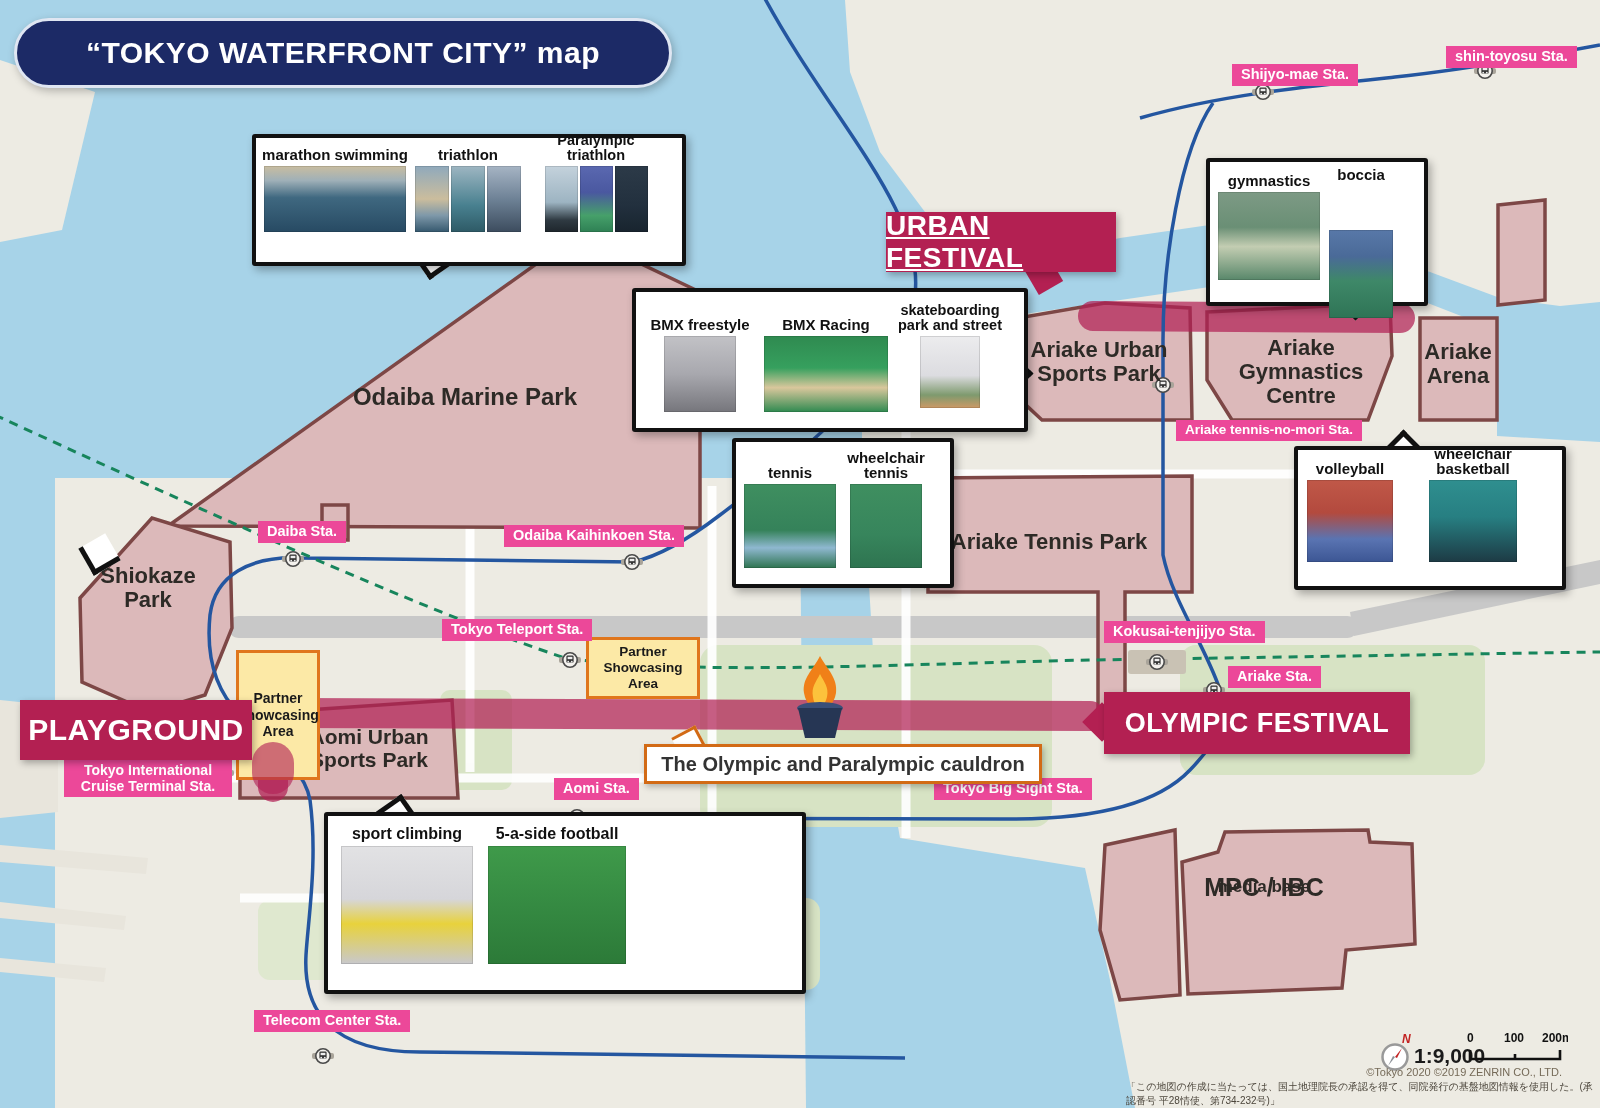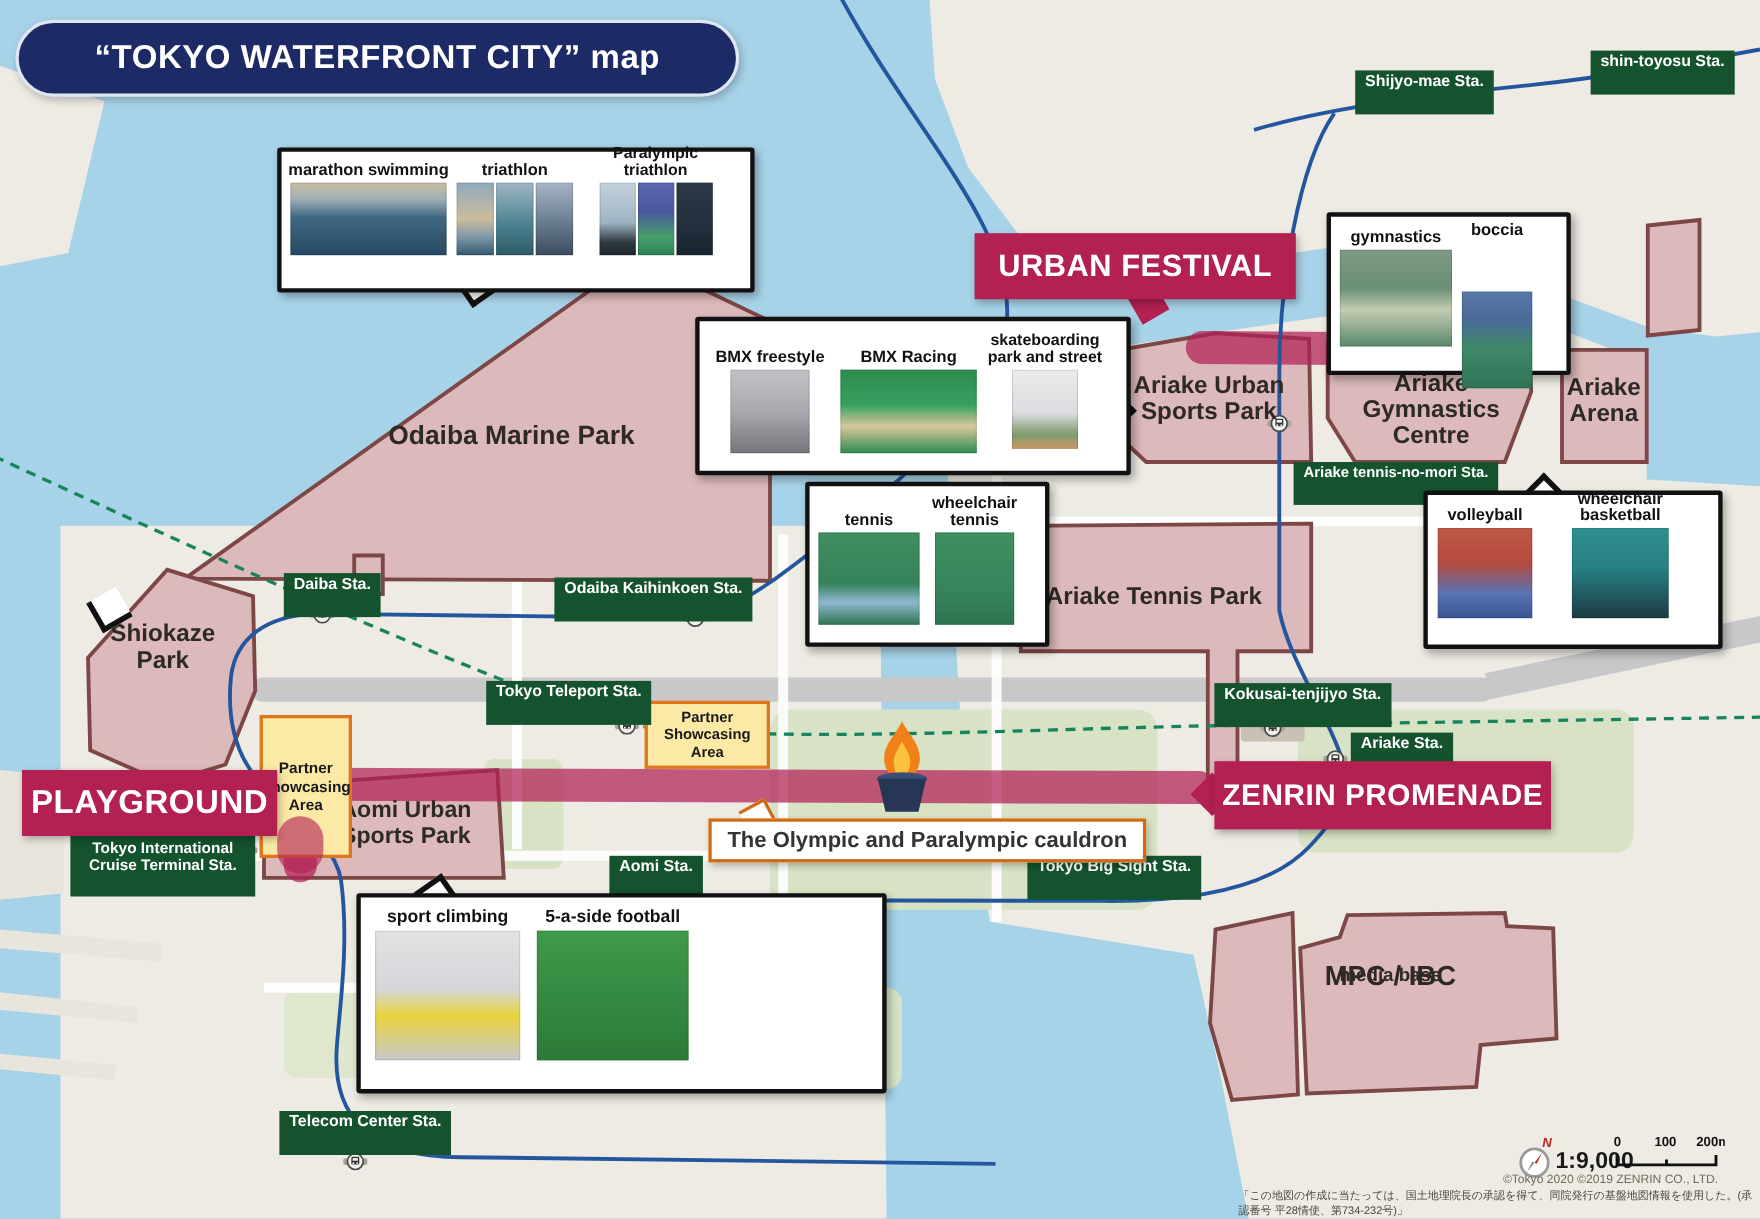--- a/index.html
+++ b/index.html
@@ -46,22 +46,22 @@
   .ph-3x3{background:linear-gradient(180deg,#b8bec6 0%,#a6aeb8 45%,#d8b83c 70%,#8a929c 100%);}
   .ph-climb{background:linear-gradient(180deg,#e2e2e4 0%,#d6d6da 45%,#e8d23c 66%,#c8c8cc 100%);}
   .ph-5fb{background:linear-gradient(180deg,#3f9a4a 0%,#358a42 50%,#2c7a38 100%);}
 
   
   .banner{background:#b32052;color:#fff;font-weight:bold;display:flex;align-items:center;
     justify-content:center;z-index:4;box-shadow:2px 3px 7px rgba(0,0,0,.3);letter-spacing:.5px;}
   .btail{position:absolute;background:#b32052;width:28px;height:28px;z-index:3;}
 
   
-  .sta{position:absolute;background:#14532d;color:#fff;font-weight:bold;font-size:14.5px;
-    padding:2px 9px 21px;white-space:nowrap;z-index:3;line-height:1.15;}
+  .sta{position:absolute;background:#ec4899;color:#fff;font-weight:bold;font-size:14.5px;
+    padding:2px 9px 3px;white-space:nowrap;z-index:3;line-height:1.15;}
 
   
   .vlabel{position:absolute;color:#2d2a26;font-weight:bold;text-align:center;line-height:1.08;z-index:2;}
 
   
   .partner{position:absolute;background:#fce9a6;border:3px solid #e0761c;z-index:3;color:#1a1a1a;
     font-weight:bold;display:flex;align-items:center;justify-content:center;text-align:center;line-height:1.2;}
 
   
   .cauldron-box{position:absolute;background:#fff;border:3px solid #d26a15;z-index:4;color:#333;
@@ -190,21 +190,21 @@
       <div class="co-label" style="font-size:14.5px;height:20px;">Paralympic triathlon</div>
       <div class="co-photos">
         <div class="ph ph-ptri1" style="width:33px;height:66px;"></div>
         <div class="ph ph-ptri2" style="width:33px;height:66px;"></div>
         <div class="ph ph-ptri3" style="width:33px;height:66px;"></div>
       </div>
     </div>
   </div>
   <div class="tail down" style="left:418px;top:243px;transform:rotate(55deg);"></div>
 
-  <div class="abs callout" style="left:1206px;top:158px;width:202px;height:130px;margin-top:35px;">
+  <div class="abs callout" style="left:1206px;top:158px;width:202px;height:130px;">
     <div class="co-col" style="width:106px;">
       <div class="co-label" style="font-size:15px;height:22px;">gymnastics</div>
       <div class="co-photos">
           <div class="ph ph-gym" style="width:102px;height:88px;"></div>
         </div>
     </div>
     <div class="co-col" style="width:70px;gap:44px;">
       <div class="co-label" style="font-size:15px;height:22px;">boccia</div>
       <div class="co-photos">
           <div class="ph ph-boccia" style="width:64px;height:88px;"></div>
@@ -278,32 +278,32 @@
     </div>
     <div class="co-col" style="width:146px;">
       <div class="co-label" style="font-size:16px;height:22px;">5-a-side football</div>
       <div class="co-photos">
           <div class="ph ph-5fb" style="width:138px;height:118px;"></div>
         </div>
     </div>
   </div>
   <div class="tail up" style="left:382px;top:800px;transform:rotate(55deg);"></div>
 
-  <div class="abs banner" style="left:886px;top:212px;width:292px;height:60px;font-size:28px;">
+  <div class="abs banner" style="left:886px;top:212px;width:230px;height:60px;font-size:28px;text-decoration:underline;">
     <span>URBAN FESTIVAL</span>
   </div>
   <div class="btail" style="left:1030px;top:262px;transform:rotate(60deg);"></div>
 
   <div class="abs banner" style="left:20px;top:700px;width:232px;height:60px;font-size:30px;">
     <span>PLAYGROUND</span>
   </div>
   <div class="btail" style="left:238px;top:716px;transform:rotate(45deg);"></div>
 
   <div class="abs banner" style="left:1104px;top:692px;width:306px;height:62px;font-size:27px;">
-    <span>ZENRIN PROMENADE</span>
+    <span>OLYMPIC FESTIVAL</span>
   </div>
   <div class="btail" style="left:1088px;top:708px;transform:rotate(45deg);"></div>
 
   <div class="partner" style="left:236px;top:650px;width:78px;height:124px;font-size:14px;">
     <span>Partner Showcasing Area</span>
   </div>
   <div class="partner" style="left:586px;top:637px;width:108px;height:56px;font-size:13.5px;">
     <span>Partner Showcasing Area</span>
   </div>
   <div class="abs" style="left:252px;top:742px;width:42px;height:52px;border-radius:21px;

